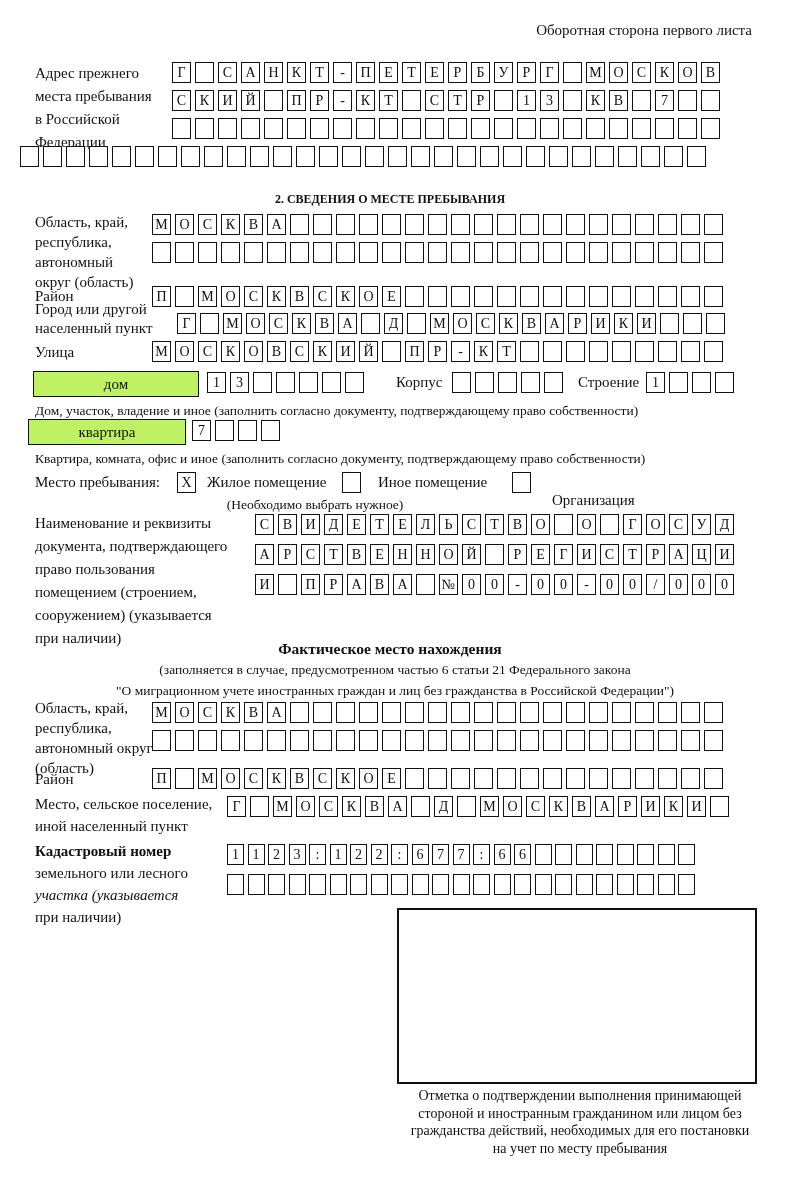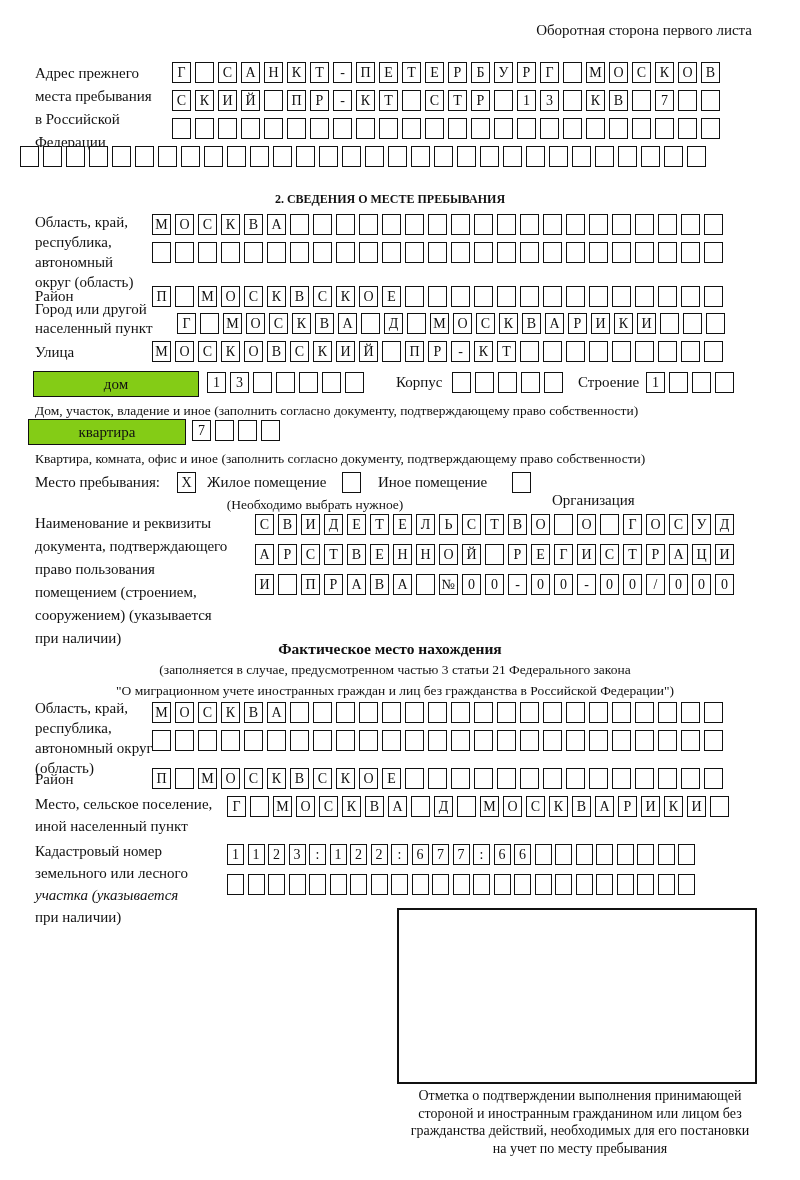--- a/index.html
+++ b/index.html
@@ -11,21 +11,21 @@
   .lbl.lh23 div{line-height:23px;height:23px;}
   .inl{position:absolute;font-size:15px;white-space:nowrap;}
   .boxrow{position:absolute;white-space:nowrap;height:23px;}
   .cell{display:inline-block;box-sizing:content-box;width:17px;height:19px;border:1.5px solid #111111;
         margin-right:4px;text-align:center;font-size:14px;line-height:19px;vertical-align:top;
         font-family:"Liberation Serif","DejaVu Serif",serif;background:#fff;}
   .narrow .cell{width:15px;margin-right:3.5px;}
   .cellbox{position:absolute;box-sizing:content-box;width:17px;height:19px;border:1.5px solid #111111;
         text-align:center;font-size:14px;line-height:19px;background:#fff;}
   .bigfield{position:absolute;box-sizing:border-box;border:1.5px solid #111111;
-        text-align:center;font-size:15px;background:#84cc16;}
+        text-align:center;font-size:15px;background:#bef264;}
   .caption{position:absolute;font-size:13.5px;white-space:nowrap;}
   .center{text-align:center;}
   .bold{font-weight:bold;}
   .stamp{position:absolute;border:2px solid #111111;background:#fff;}
 </style>
 </head>
 <body>
 
 <div id="page">
 
@@ -92,21 +92,21 @@
     <div>право пользования</div>
     <div>помещением (строением,</div>
     <div>сооружением) (указывается</div>
     <div>при наличии)</div>
   </div>
   <div class="boxrow" style="left:255px;top:514px;"><span class="cell">С</span><span class="cell">В</span><span class="cell">И</span><span class="cell">Д</span><span class="cell">Е</span><span class="cell">Т</span><span class="cell">Е</span><span class="cell">Л</span><span class="cell">Ь</span><span class="cell">С</span><span class="cell">Т</span><span class="cell">В</span><span class="cell">О</span><span class="cell"></span><span class="cell">О</span><span class="cell"></span><span class="cell">Г</span><span class="cell">О</span><span class="cell">С</span><span class="cell">У</span><span class="cell">Д</span></div>
   <div class="boxrow" style="left:255px;top:544px;"><span class="cell">А</span><span class="cell">Р</span><span class="cell">С</span><span class="cell">Т</span><span class="cell">В</span><span class="cell">Е</span><span class="cell">Н</span><span class="cell">Н</span><span class="cell">О</span><span class="cell">Й</span><span class="cell"></span><span class="cell">Р</span><span class="cell">Е</span><span class="cell">Г</span><span class="cell">И</span><span class="cell">С</span><span class="cell">Т</span><span class="cell">Р</span><span class="cell">А</span><span class="cell">Ц</span><span class="cell">И</span></div>
   <div class="boxrow" style="left:255px;top:574px;"><span class="cell">И</span><span class="cell"></span><span class="cell">П</span><span class="cell">Р</span><span class="cell">А</span><span class="cell">В</span><span class="cell">А</span><span class="cell"></span><span class="cell">№</span><span class="cell">0</span><span class="cell">0</span><span class="cell">-</span><span class="cell">0</span><span class="cell">0</span><span class="cell">-</span><span class="cell">0</span><span class="cell">0</span><span class="cell">/</span><span class="cell">0</span><span class="cell">0</span><span class="cell">0</span></div>
 
   <div class="inl bold center" style="left:0;top:640px;width:780px;font-size:15.5px;">Фактическое место нахождения</div>
-  <div class="caption center" style="left:0;top:662px;width:790px;">(заполняется в случае, предусмотренном частью 3 статьи 21 Федерального закона</div>
+  <div class="caption center" style="left:0;top:662px;width:790px;">(заполняется в случае, предусмотренном частью 6 статьи 21 Федерального закона</div>
   <div class="caption center" style="left:0;top:683px;width:790px;">"О миграционном учете иностранных граждан и лиц без гражданства в Российской Федерации")</div>
 
   <div class="lbl" style="left:35px;top:698px;">
     <div>Область, край,</div>
     <div>республика,</div>
     <div>автономный округ</div>
     <div>(область)</div>
   </div>
   <div class="boxrow" style="left:152px;top:702px;"><span class="cell">М</span><span class="cell">О</span><span class="cell">С</span><span class="cell">К</span><span class="cell">В</span><span class="cell">А</span><span class="cell"></span><span class="cell"></span><span class="cell"></span><span class="cell"></span><span class="cell"></span><span class="cell"></span><span class="cell"></span><span class="cell"></span><span class="cell"></span><span class="cell"></span><span class="cell"></span><span class="cell"></span><span class="cell"></span><span class="cell"></span><span class="cell"></span><span class="cell"></span><span class="cell"></span><span class="cell"></span><span class="cell"></span></div>
   <div class="boxrow" style="left:152px;top:730px;"><span class="cell"></span><span class="cell"></span><span class="cell"></span><span class="cell"></span><span class="cell"></span><span class="cell"></span><span class="cell"></span><span class="cell"></span><span class="cell"></span><span class="cell"></span><span class="cell"></span><span class="cell"></span><span class="cell"></span><span class="cell"></span><span class="cell"></span><span class="cell"></span><span class="cell"></span><span class="cell"></span><span class="cell"></span><span class="cell"></span><span class="cell"></span><span class="cell"></span><span class="cell"></span><span class="cell"></span><span class="cell"></span></div>
@@ -114,21 +114,21 @@
   <div class="inl" style="left:35px;top:771px;">Район</div>
   <div class="boxrow" style="left:152px;top:768px;"><span class="cell">П</span><span class="cell"></span><span class="cell">М</span><span class="cell">О</span><span class="cell">С</span><span class="cell">К</span><span class="cell">В</span><span class="cell">С</span><span class="cell">К</span><span class="cell">О</span><span class="cell">Е</span><span class="cell"></span><span class="cell"></span><span class="cell"></span><span class="cell"></span><span class="cell"></span><span class="cell"></span><span class="cell"></span><span class="cell"></span><span class="cell"></span><span class="cell"></span><span class="cell"></span><span class="cell"></span><span class="cell"></span><span class="cell"></span></div>
 
   <div class="lbl" style="left:35px;top:793px;">
     <div style="line-height:22px;height:22px;">Место, сельское поселение,</div>
     <div style="line-height:22px;height:22px;">иной населенный пункт</div>
   </div>
   <div class="boxrow" style="left:227px;top:796px;"><span class="cell">Г</span><span class="cell"></span><span class="cell">М</span><span class="cell">О</span><span class="cell">С</span><span class="cell">К</span><span class="cell">В</span><span class="cell">А</span><span class="cell"></span><span class="cell">Д</span><span class="cell"></span><span class="cell">М</span><span class="cell">О</span><span class="cell">С</span><span class="cell">К</span><span class="cell">В</span><span class="cell">А</span><span class="cell">Р</span><span class="cell">И</span><span class="cell">К</span><span class="cell">И</span><span class="cell"></span></div>
 
   <div class="lbl" style="left:35px;top:840px;">
-    <div style="line-height:22px;height:22px;">Кадастровый номер</div>
+    <div style="line-height:22px;height:22px;font-weight:bold;">Кадастровый номер</div>
     <div style="line-height:22px;height:22px;">земельного или лесного</div>
     <div style="line-height:22px;height:22px;font-style:italic;">участка (указывается</div>
     <div style="line-height:22px;height:22px;">при наличии)</div>
   </div>
   <div class="boxrow narrow" style="left:227px;top:844px;"><span class="cell">1</span><span class="cell">1</span><span class="cell">2</span><span class="cell">3</span><span class="cell">:</span><span class="cell">1</span><span class="cell">2</span><span class="cell">2</span><span class="cell">:</span><span class="cell">6</span><span class="cell">7</span><span class="cell">7</span><span class="cell">:</span><span class="cell">6</span><span class="cell">6</span><span class="cell"></span><span class="cell"></span><span class="cell"></span><span class="cell"></span><span class="cell"></span><span class="cell"></span><span class="cell"></span><span class="cell"></span></div>
   <div class="boxrow narrow" style="left:227px;top:874px;"><span class="cell"></span><span class="cell"></span><span class="cell"></span><span class="cell"></span><span class="cell"></span><span class="cell"></span><span class="cell"></span><span class="cell"></span><span class="cell"></span><span class="cell"></span><span class="cell"></span><span class="cell"></span><span class="cell"></span><span class="cell"></span><span class="cell"></span><span class="cell"></span><span class="cell"></span><span class="cell"></span><span class="cell"></span><span class="cell"></span><span class="cell"></span><span class="cell"></span><span class="cell"></span></div>
 
   <div class="stamp" style="left:397px;top:908px;width:356px;height:172px;"></div>
   <div class="abs center" style="left:375px;top:1087px;width:410px;font-size:14px;">
     <div style="line-height:17.5px;">Отметка о подтверждении выполнения принимающей</div>

